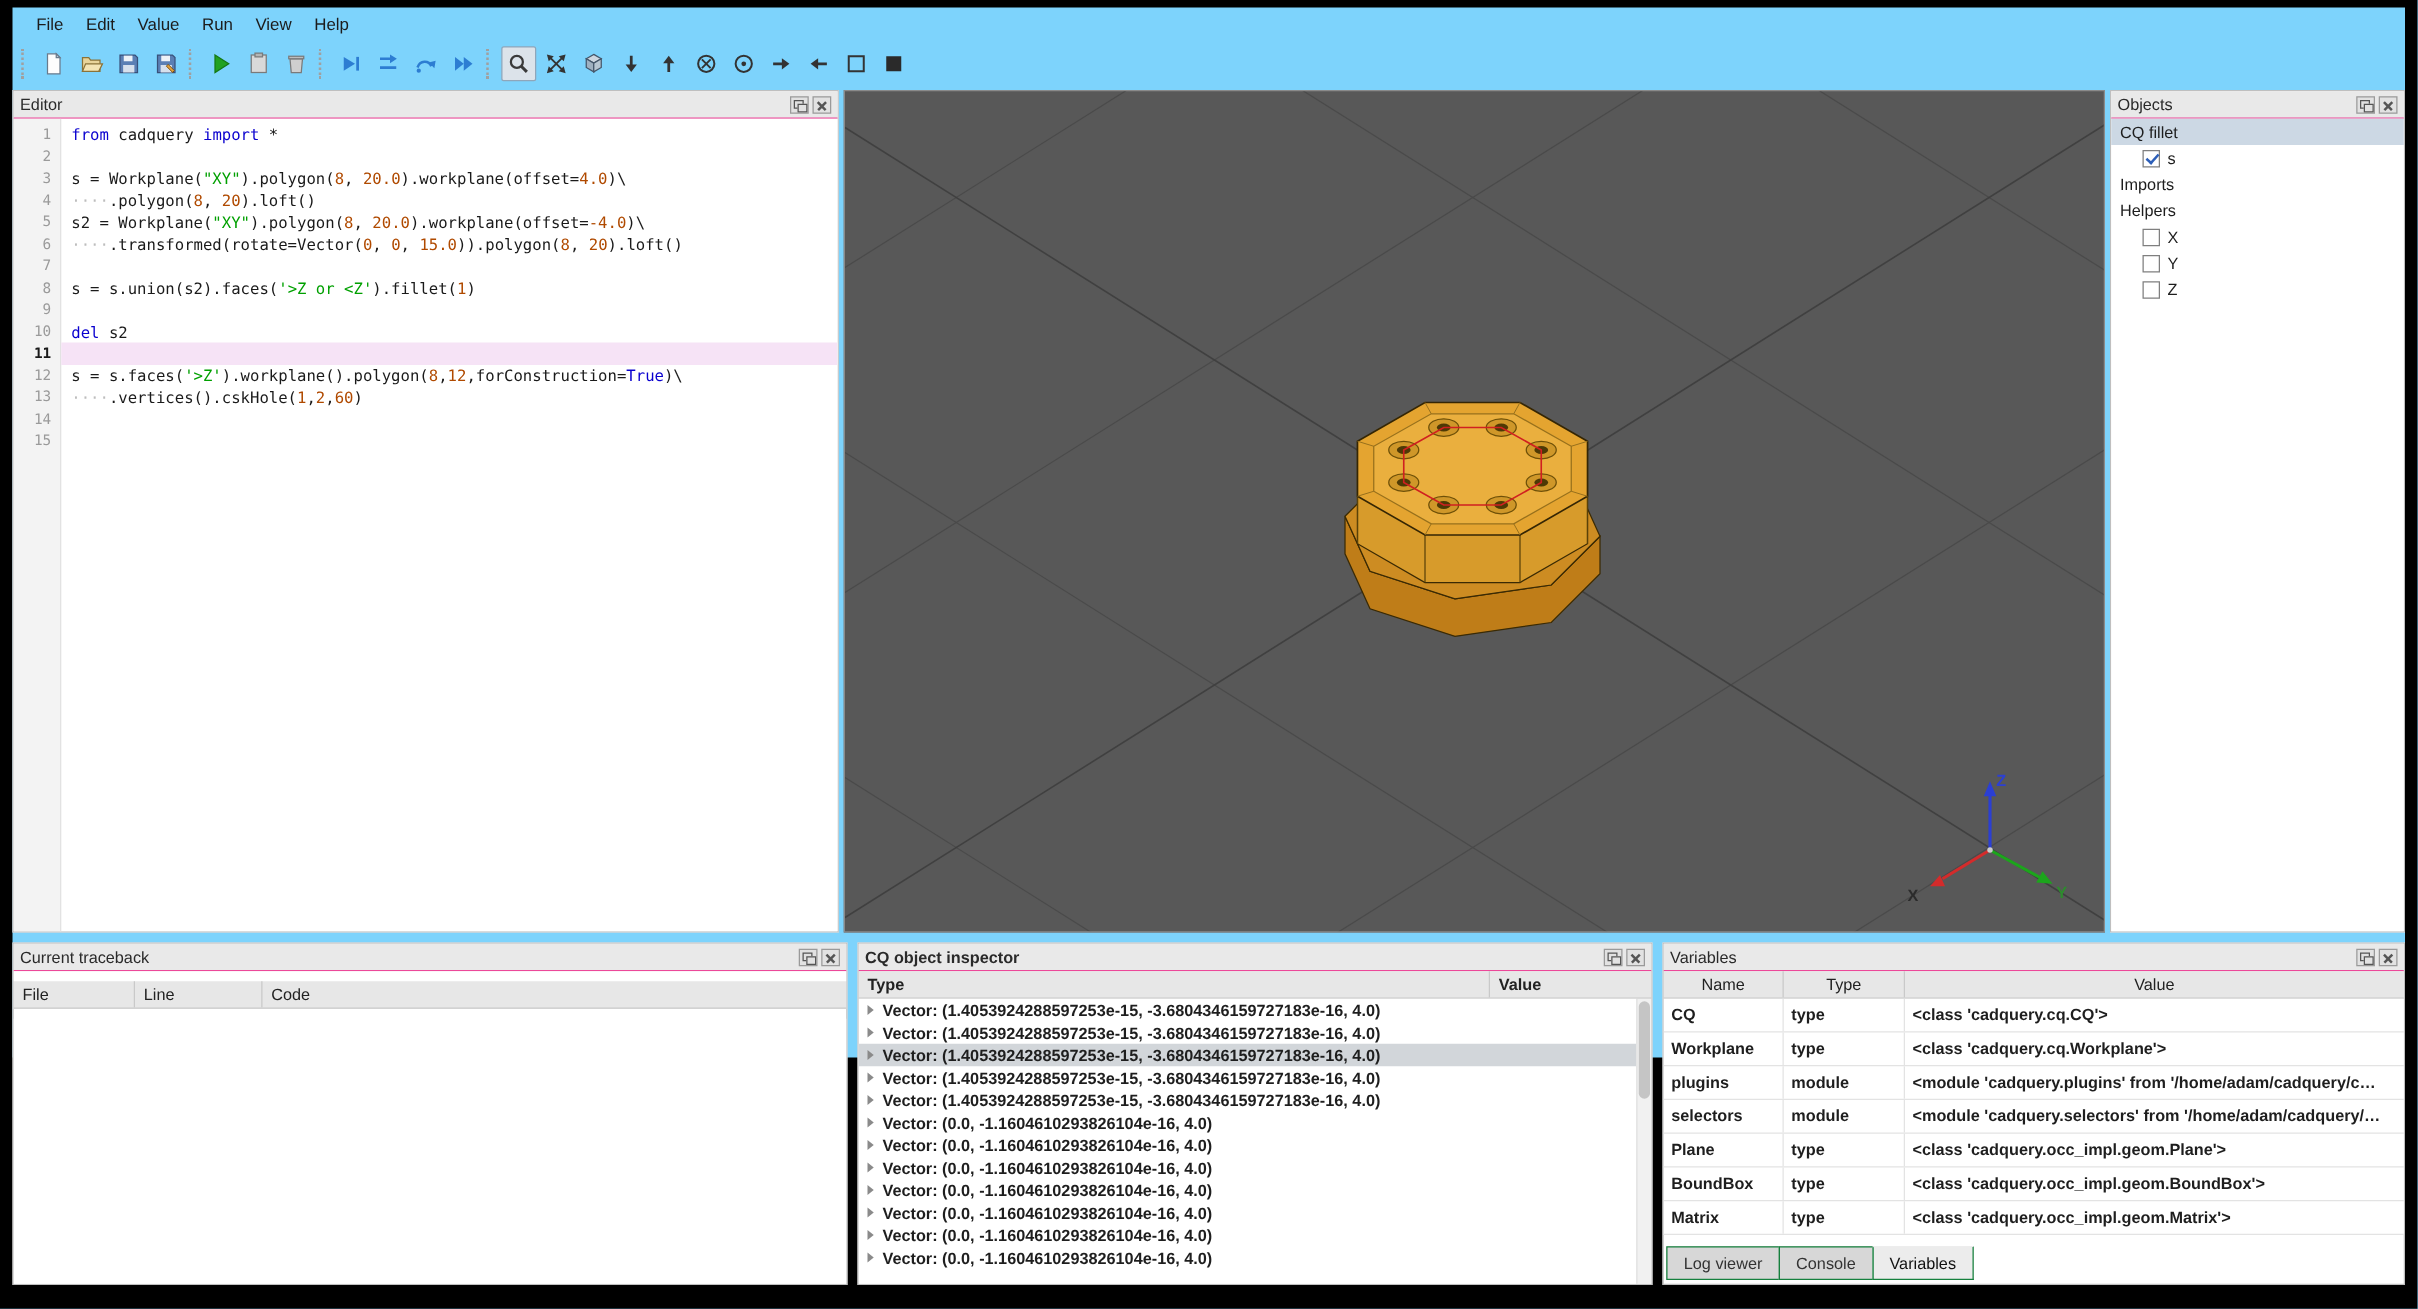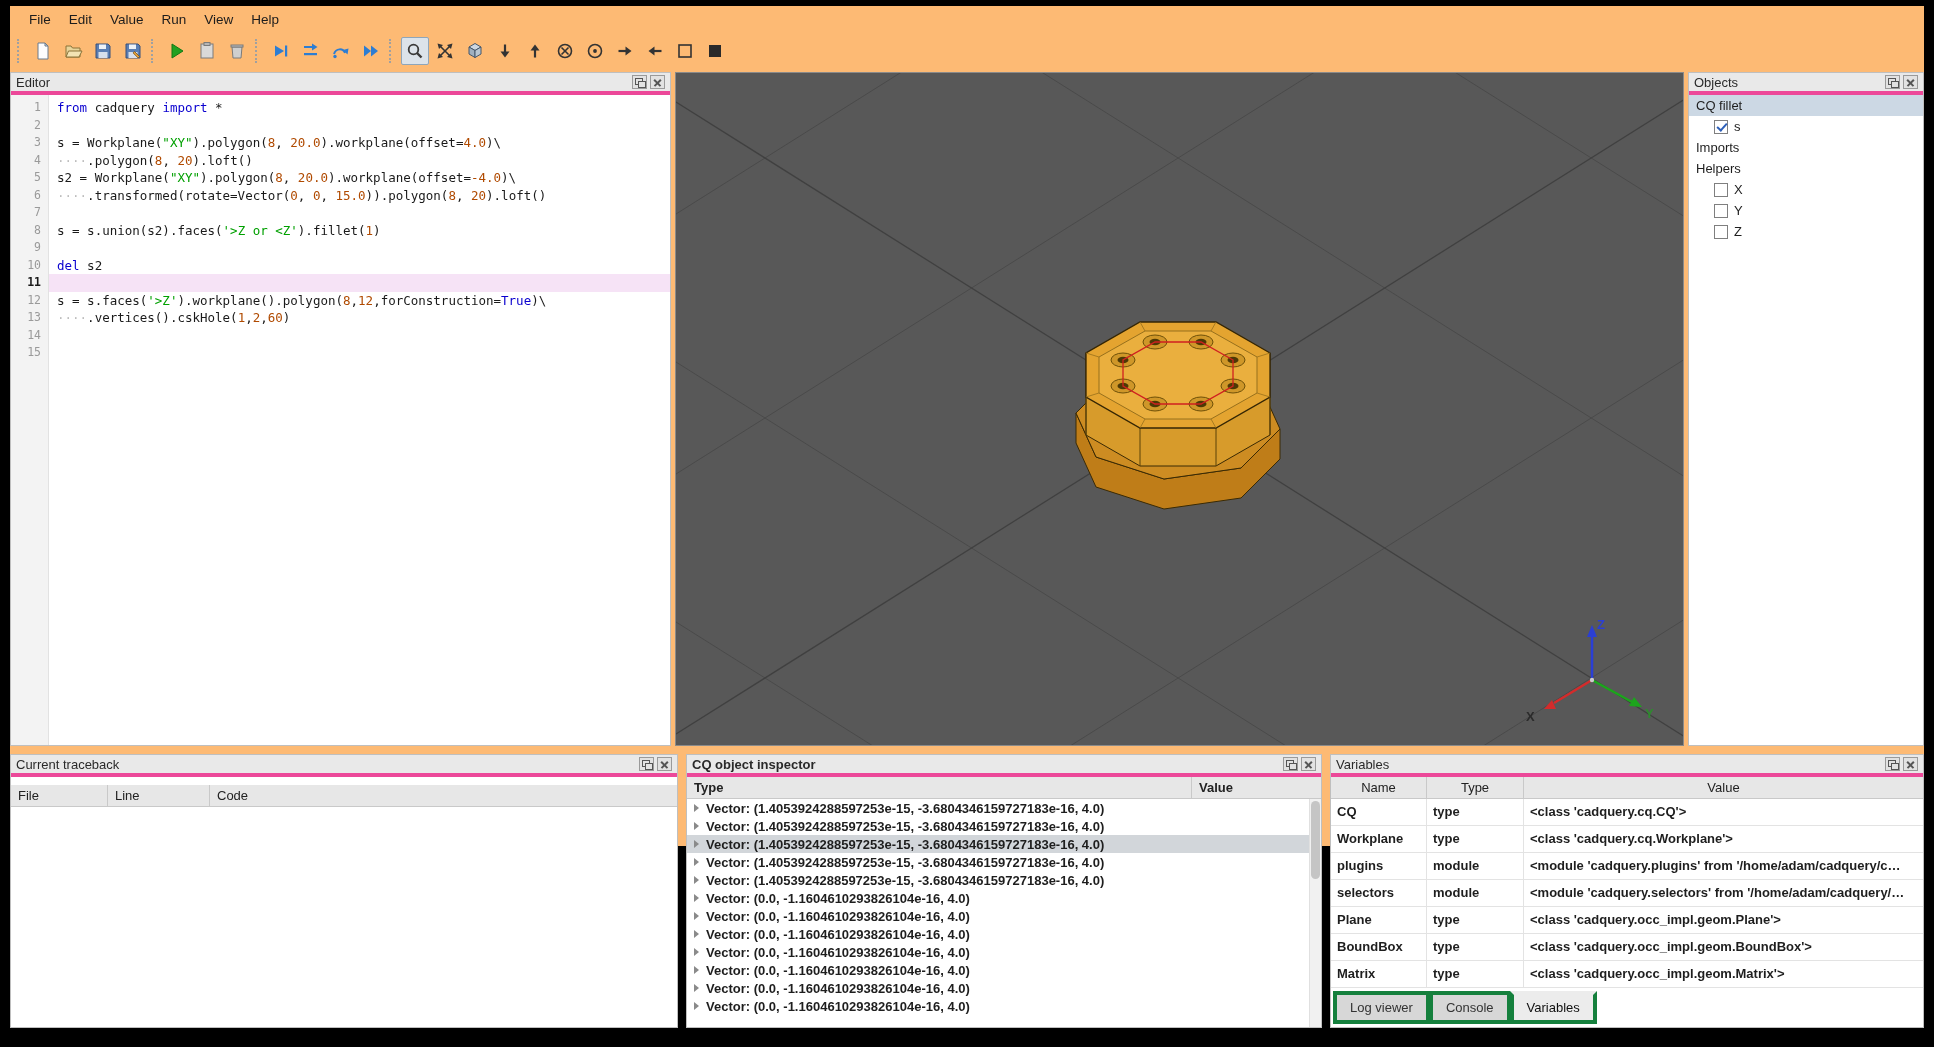--- a/index.html
+++ b/index.html
@@ -1,31 +1,31 @@
 <!DOCTYPE html>
 <html><head>
 <meta charset="utf-8">
 <style>
 *{margin:0;padding:0;box-sizing:border-box;}
 html,body{width:1934px;height:1047px;}
 body{background:#000;position:relative;overflow:hidden;font-family:"Liberation Sans",sans-serif;}
-.window{position:absolute;left:10px;top:6px;width:1914px;height:840px;background:#fdba74;}
+.window{position:absolute;left:10px;top:6px;width:1914px;height:840px;background:#7dd3fc;}
 
 
 .menubar{height:26px;display:flex;align-items:center;padding-left:10px;}
 .menu-item{padding:4px 9px;font-size:13.5px;color:#1c1c1c;cursor:default;}
 .toolbar{height:38px;display:flex;align-items:center;padding-left:4px;}
 .tb-btn{width:28px;height:28px;display:flex;align-items:center;justify-content:center;margin:0 1px;border:1px solid transparent;border-radius:2px;}
 .tb-btn.pressed{background:#dce3ea;border:1px solid #8fa6ba;}
 .tb-sep{width:8px;height:24px;margin:0 3px;border-left:2px dotted #a0a0a0;}
 .tb-ic{display:flex;}
 
 
 .panel{position:absolute;background:#fff;border:1px solid #bfbfbf;}
-.panel-header{height:22px;background:#e9e9e9;display:flex;align-items:center;padding:0 5px;border-bottom:4px solid #ec4899;}
+.panel-header{height:22px;background:#e9e9e9;display:flex;align-items:center;padding:0 5px;border-bottom:1px solid #ec4899;}
 .panel-title{font-size:13px;color:#2a2a2a;flex:1;white-space:nowrap;}
 .ph-btns{display:flex;align-items:center;}
 .ph-btn{width:15px;height:14px;border:1px solid #9a9a9a;background:#e2e2e2;margin-left:3px;position:relative;}
 .ph-btn.float::before{content:"";position:absolute;left:2px;top:2px;width:6px;height:5px;border:1px solid #555;}
 .ph-btn.float::after{content:"";position:absolute;left:5px;top:5px;width:6px;height:5px;border:1px solid #555;background:#e2e2e2;}
 .ph-btn.close::before,.ph-btn.close::after{content:"";position:absolute;left:2px;top:6px;width:9px;height:1.5px;background:#555;}
 .ph-btn.close::before{transform:rotate(45deg);}
 .ph-btn.close::after{transform:rotate(-45deg);}
 
 .panel-editor{left:0;top:66px;width:661px;height:674px;}
@@ -80,21 +80,21 @@
 .var-cols .col-cell:nth-child(1){width:96px;}
 .var-cols .col-cell:nth-child(2){width:97px;}
 .var-cols .col-cell:nth-child(3){flex:1;border-right:none;}
 .var-rows{background:#fff;font-weight:bold;}
 .var-row{display:flex;height:27px;border-bottom:1px solid #e3e3e3;}
 .vc{border-right:1px solid #e3e3e3;padding:5px 6px;font-size:13px;color:#1e1e1e;overflow:hidden;white-space:nowrap;}
 .vc.name{width:96px;}
 .vc.type{width:97px;}
 .vc.value{flex:1;text-overflow:ellipsis;border-right:none;}
 .var-tabs{position:absolute;left:2px;bottom:3px;display:flex;}
-.btab{padding:5px 13px;font-size:13px;color:#333;background:#d7d7d7;border:4px solid #15803d;margin-right:-1px;}
+.btab{padding:5px 13px;font-size:13px;color:#333;background:#d7d7d7;border:1px solid #15803d;margin-right:-1px;}
 .btab.active{background:#ececec;color:#111;position:relative;border-top-color:#ececec;}
 
 
 .axis-label{font-family:"Liberation Sans",sans-serif;font-size:13px;font-weight:bold;}
 </style>
 </head>
 <body>
 
 <div class="window">
 

